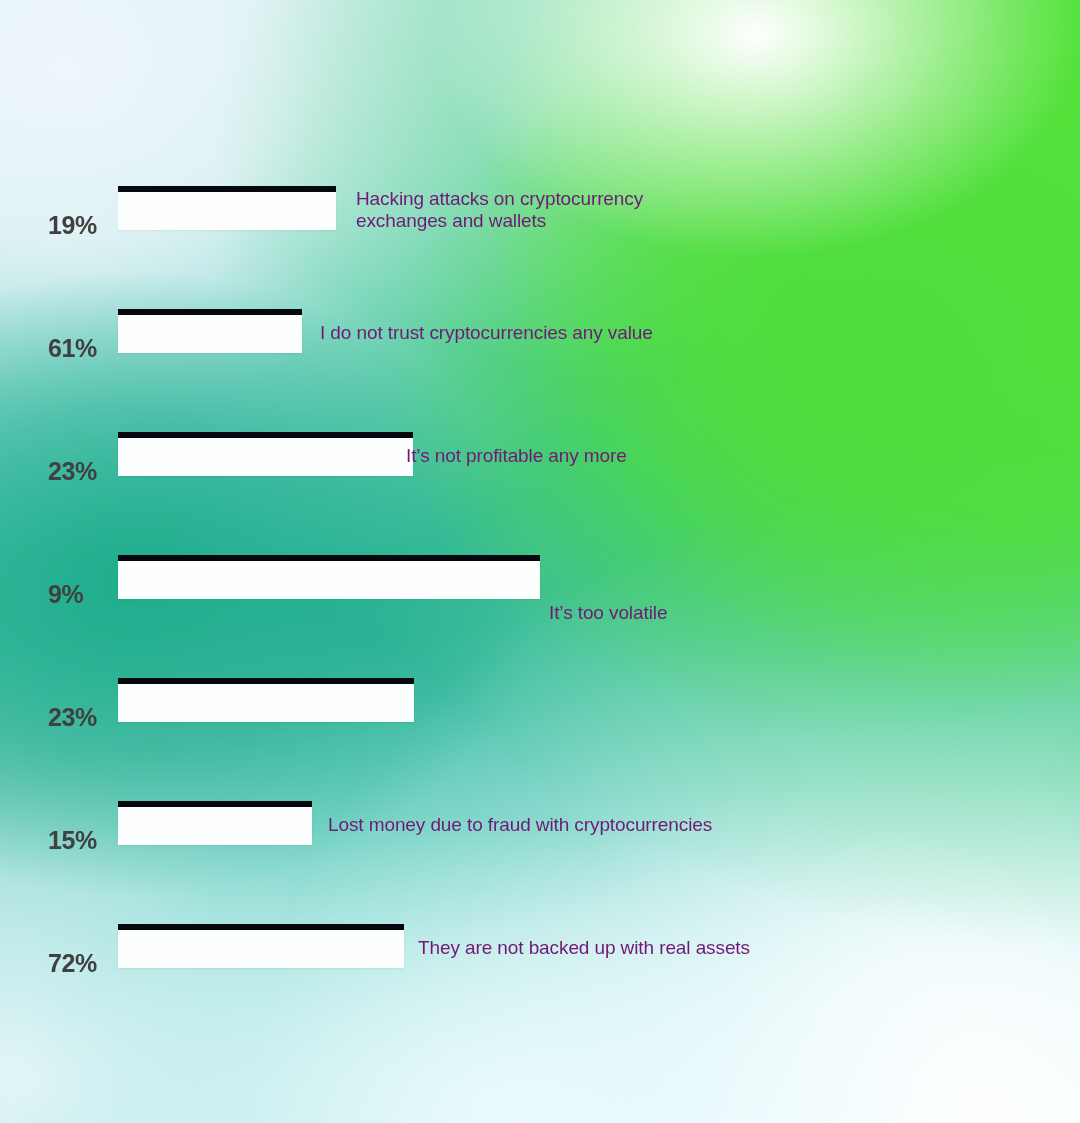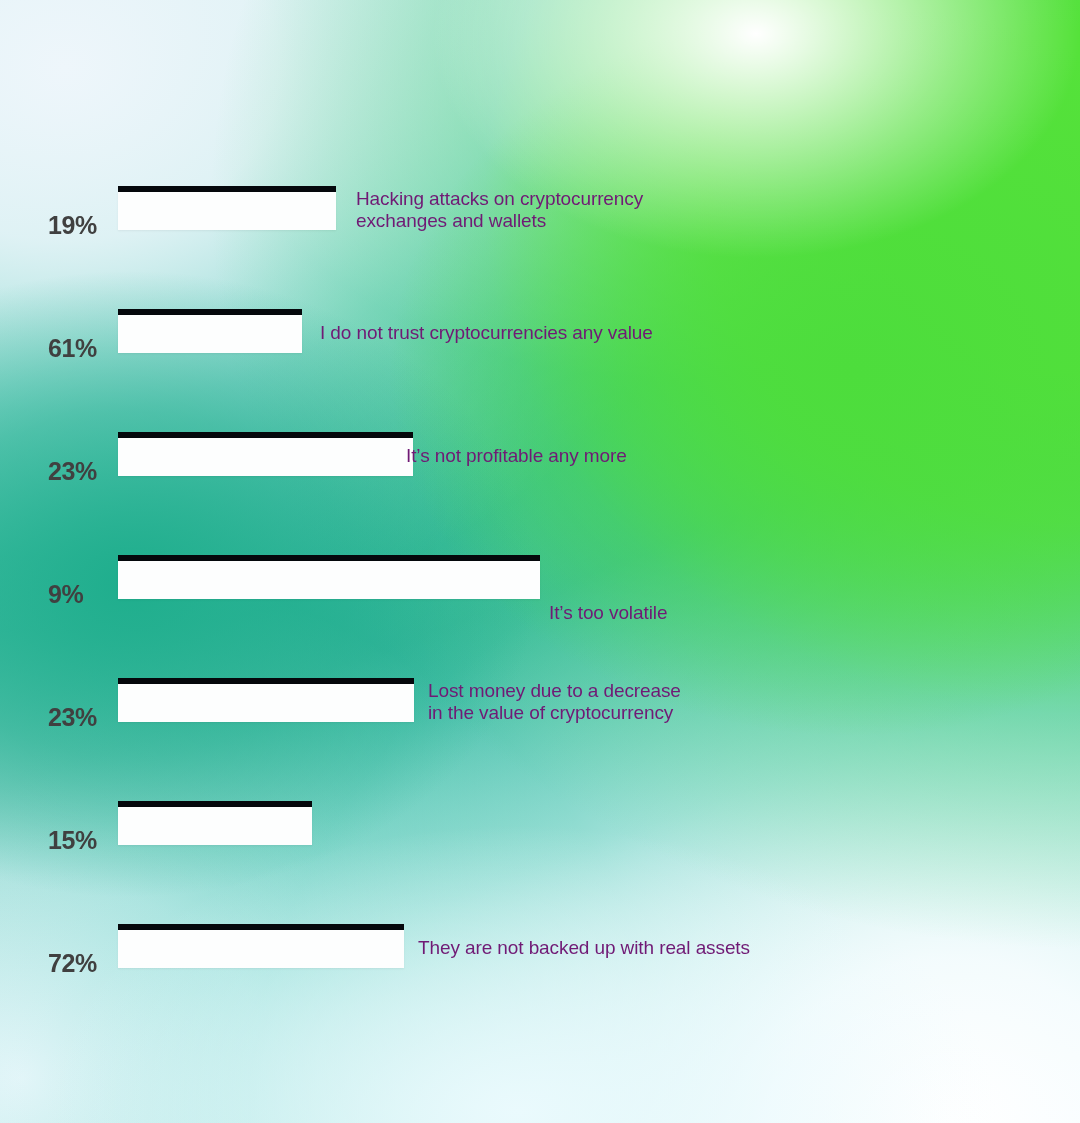--- a/index.html
+++ b/index.html
@@ -172,29 +172,28 @@
             <div class="bar-body"></div>
           </div>
           <div class="bar-label single" style="left: 549px; margin-top: 34px;">It’s too volatile</div>
         </div>
         <div class="bar-row">
           <div class="bar-pct">23%</div>
           <div class="bar-wrap" style="width: 296px;">
             <div class="bar-cap"></div>
             <div class="bar-body"></div>
           </div>
-          <div class="bar-label" style="left: 428px;">Lost money due to a decrease
-in the value of cryptocurrency</div>
         </div>
         <div class="bar-row">
           <div class="bar-pct">15%</div>
           <div class="bar-wrap" style="width: 194px;">
             <div class="bar-cap"></div>
             <div class="bar-body"></div>
           </div>
+          <div class="bar-label single" style="left: 328px;">Lost money due to fraud with cryptocurrencies</div>
         </div>
         <div class="bar-row">
           <div class="bar-pct">72%</div>
           <div class="bar-wrap" style="width: 286px;">
             <div class="bar-cap"></div>
             <div class="bar-body"></div>
           </div>
           <div class="bar-label single" style="left: 418px;">They are not backed up with real assets</div>
         </div>
       </div>

